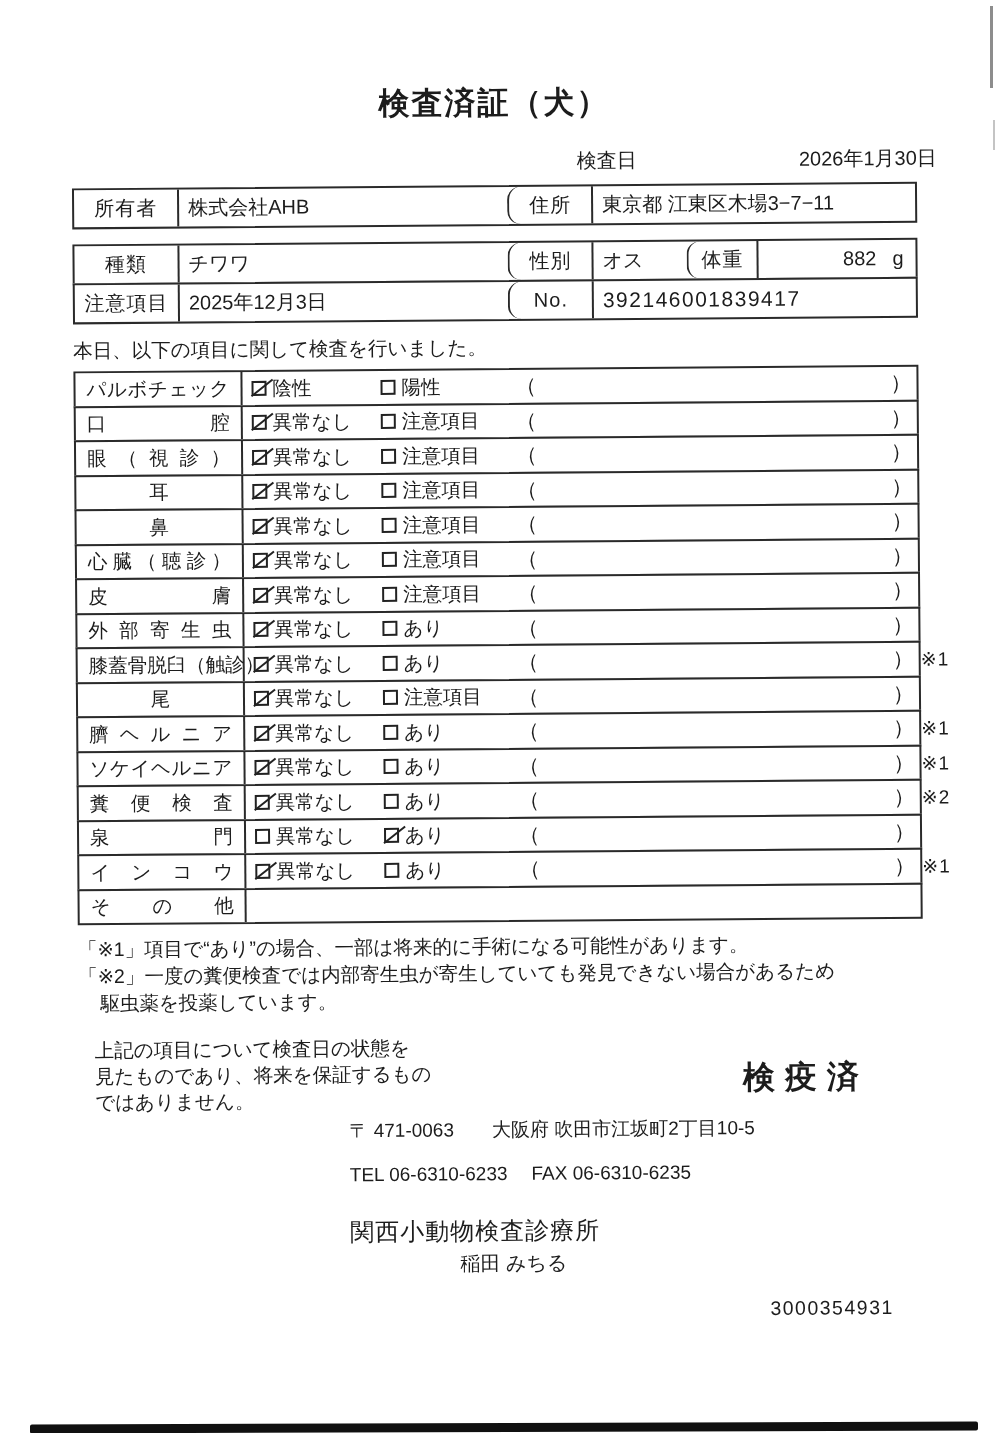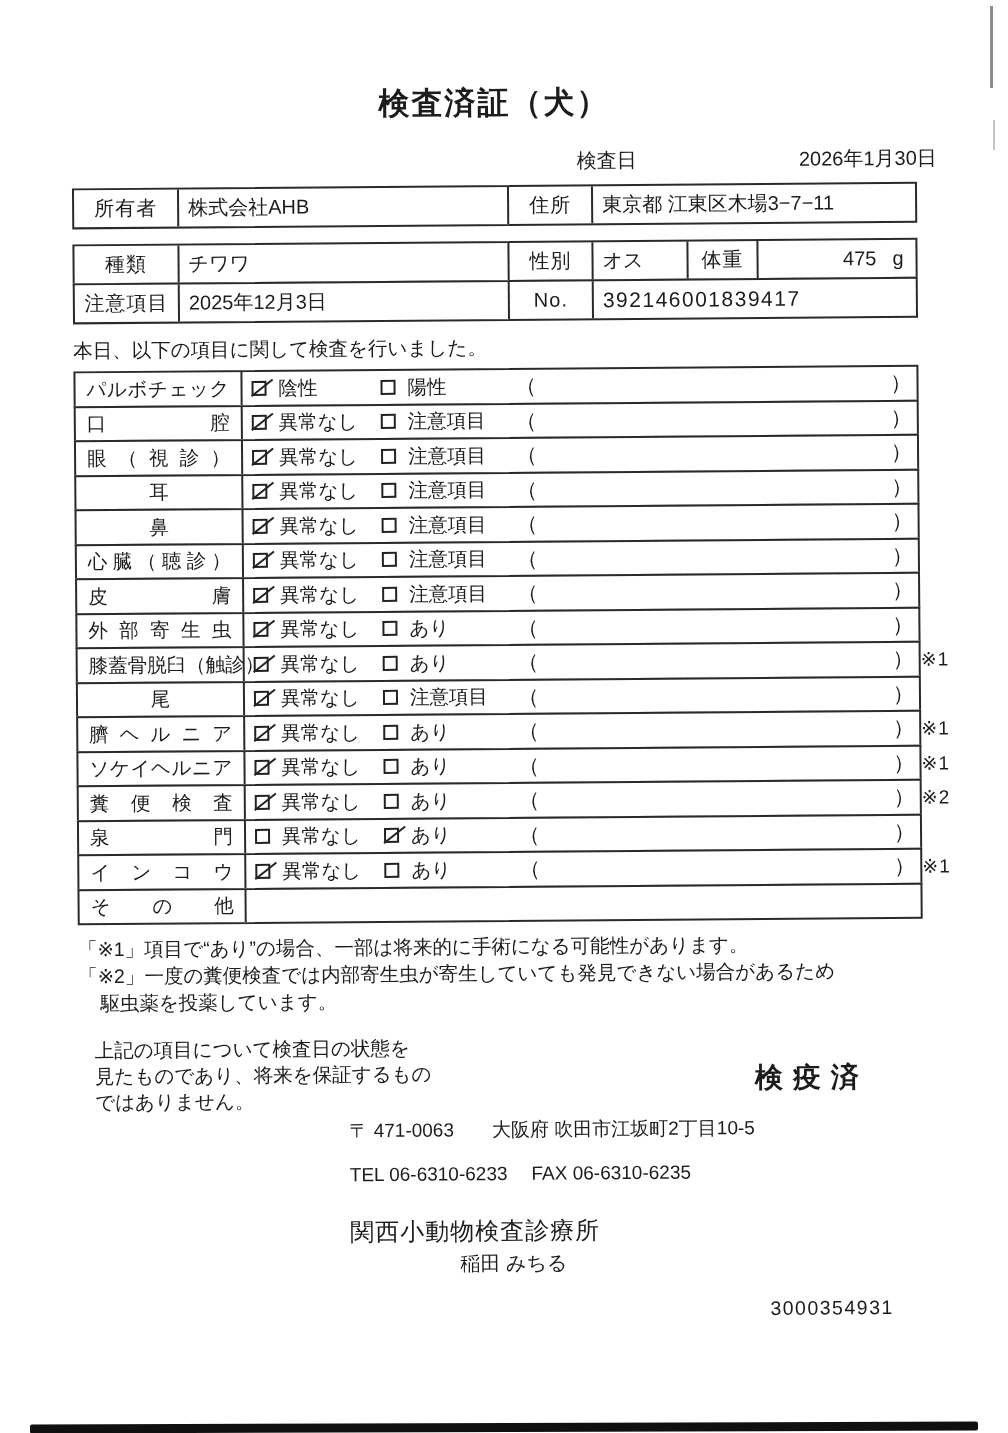--- a/index.html
+++ b/index.html
@@ -31,21 +31,21 @@
   }
   
   .grid{display:grid;border:2px solid #2a2a2a;width:845px;box-sizing:border-box;background:#fff;}
   .grid .c{
     border-left:2px solid #2a2a2a;
     padding:5px 9px;font-size:20px;
     display:flex;align-items:center;
     min-height:26px;white-space:nowrap;overflow:hidden;
   }
   .grid .c:first-child{border-left:none;}
-  .c.lab{justify-content:center;letter-spacing:1px;}
+  .c.lab{justify-content:center;letter-spacing:1px;border-radius:13px;}
   .c.num{letter-spacing:1.5px;font-size:21px;}
   .band-a{grid-template-columns:103px 330px 84px 1fr;margin-top:10px;}
   .band-b{grid-template-columns:103px 330px 84px 95px 70px 1fr;margin-top:15px;}
   .band-c{grid-template-columns:103px 330px 84px 1fr;margin-top:-2px;}
   .c.weight-val{justify-content:flex-end;gap:16px;padding-right:12px;}
   .intro{margin:13px 0 7px;font-size:19.5px;}
   
   .chk-table{width:845px;}
   .chk-row{
     position:relative;
@@ -55,21 +55,21 @@
   }
   .chk-row:first-child{margin-top:0;}
   .chk-row.no-opts{grid-template-columns:167px 1fr;}
   .chk-row .cell{display:flex;align-items:center;font-size:19.5px;}
   .cell.label{
     border-right:2px solid #2a2a2a;
     padding:0 11px;justify-content:space-between;
     letter-spacing:0;
   }
   .cell.label.single{justify-content:center;}
-  .cell.opt{padding-left:9px;gap:12px;}
+  .cell.opt{padding-left:9px;gap:6px;}
   .cell.paren{justify-content:space-between;padding:0 5px;font-size:21px;}
   .box{
     position:relative;flex:none;
     width:15px;height:15px;
     border:2px solid #222;
     box-sizing:border-box;
     background:#fff;
   }
   .box.checked::after{
     content:"";position:absolute;
@@ -84,21 +84,21 @@
   .footnotes{margin-top:11px;font-size:19.5px;line-height:1.38;width:900px;}
   .footnotes p{margin:0;}
   .footnotes .indent{padding-left:22px;}
   
   .bottom-row{display:flex;width:845px;margin-top:20px;}
   .disclaimer{padding-left:16px;font-size:19.5px;line-height:1.35;}
   .disclaimer p{margin:0;}
   .stamp{
     margin-left:auto;margin-right:55px;
     align-self:center;padding-top:14px;
-    font-size:28px;font-weight:600;letter-spacing:10px;
+    font-size:32px;font-weight:600;letter-spacing:10px;
   }
   .clinic{margin-top:4px;padding-left:270px;font-size:19px;}
   .clinic .line{display:flex;gap:38px;margin:0;}
   .clinic .line2{margin-top:20px;gap:24px;}
   .clinic-name{margin:30px 0 0;font-size:24px;letter-spacing:1px;font-weight:500;}
   .clinic-rep{margin:3px 0 0;padding-left:110px;font-size:20px;}
   .serial{
     width:865px;text-align:right;padding-right:52px;
     box-sizing:border-box;margin-top:22px;
     font-size:19.5px;letter-spacing:1.5px;
@@ -134,21 +134,21 @@
     <div class="c">東京都 江東区木場3−7−11</div>
   </div>
 
   <div class="grid band-b">
     <div class="c lab">種類</div>
     <div class="c">チワワ</div>
     <div class="c lab">性別</div>
     <div class="c">オス</div>
     <div class="c lab">体重</div>
     <div class="c weight-val">
-      <span>475</span>
+      <span>882</span>
       <span>g</span>
     </div>
   </div>
 
   <div class="grid band-c">
     <div class="c lab">注意項目</div>
     <div class="c">2025年12月3日</div>
     <div class="c lab">No.</div>
     <div class="c num">392146001839417</div>
   </div>

